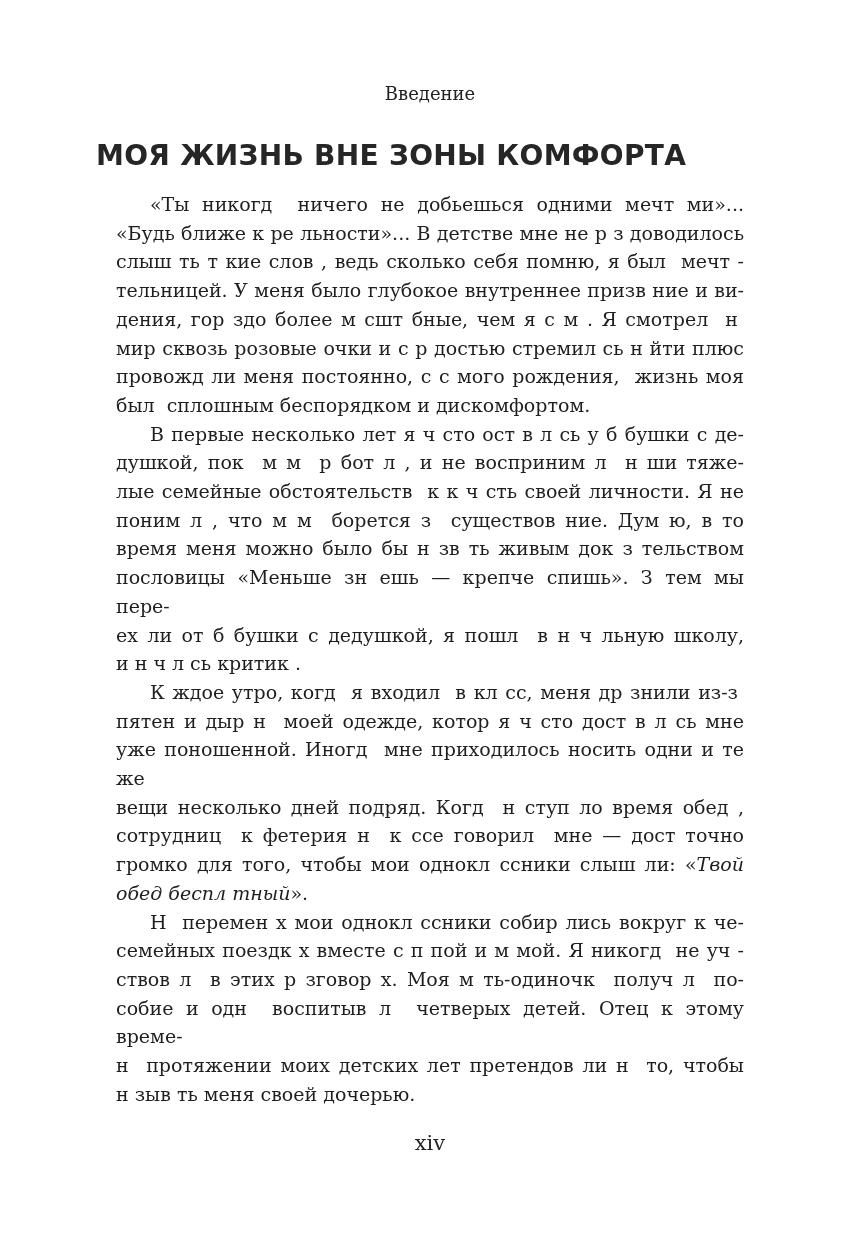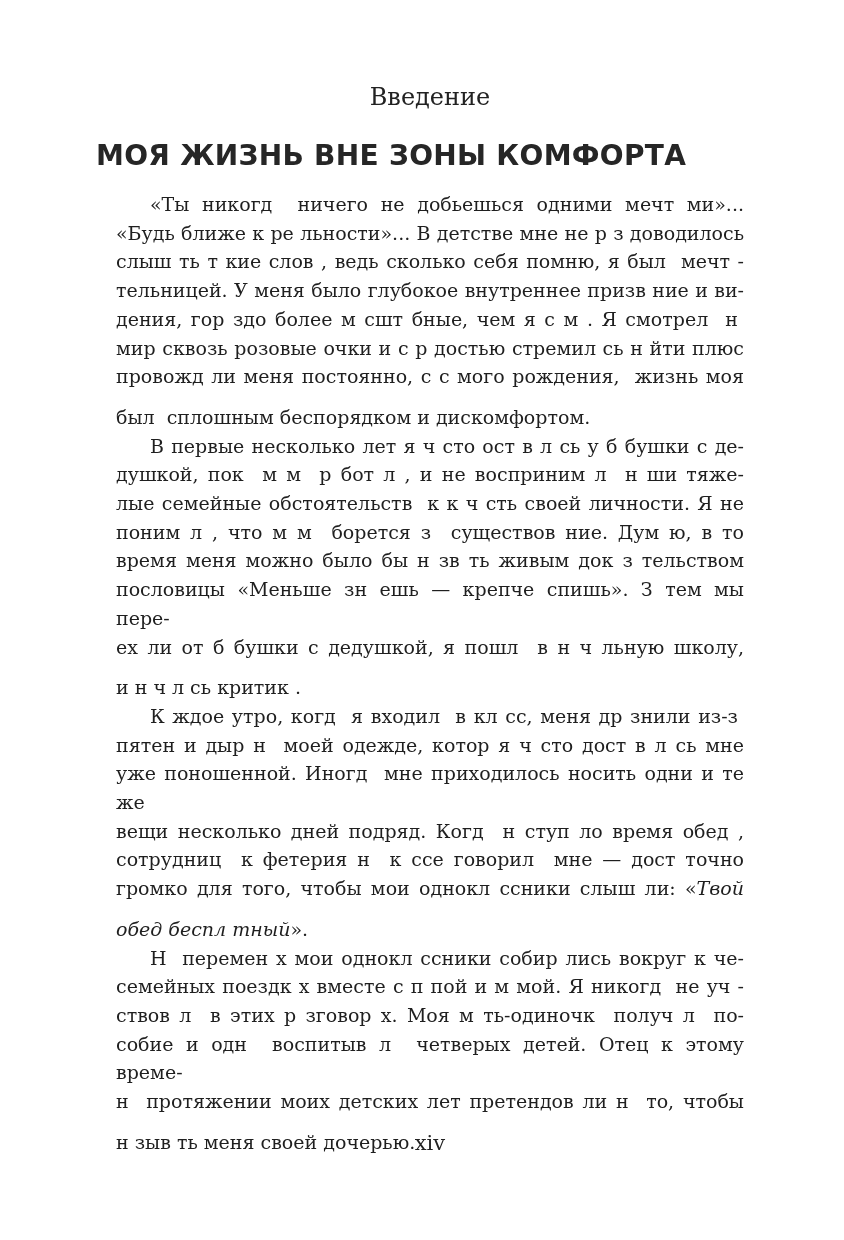--- a/index.html
+++ b/index.html
@@ -15,21 +15,21 @@
     overflow: hidden;
     font-family: "DejaVu Serif", serif;
     color: #1f1f1f;
   }
   .running-header {
     position: absolute;
     top: 83px;
     left: 116px;
     width: 628px;
     text-align: center;
-    font-size: 24px;
+    font-size: 18px;
     color: #222222;
   }
   .chapter-title {
     position: absolute;
     top: 139px;
     left: 96px;
     width: 668px;
     margin: 0;
     text-align: left;
     font-family: "DejaVu Sans", sans-serif;
@@ -49,21 +49,20 @@
   }
   .paragraph { margin: 0; }
   .line {
     text-align: justify;
     text-align-last: justify;
   }
   .line.first { text-indent: 34px; }
   .line.last {
     text-align: center;
     text-align-last: left;
-    margin-top: 12px;
   }
   .it { font-style: italic; }
   .page-number {
     position: absolute;
     top: 1131px;
     left: 116px;
     width: 628px;
     text-align: center;
     font-size: 21px;
     color: #222222;

